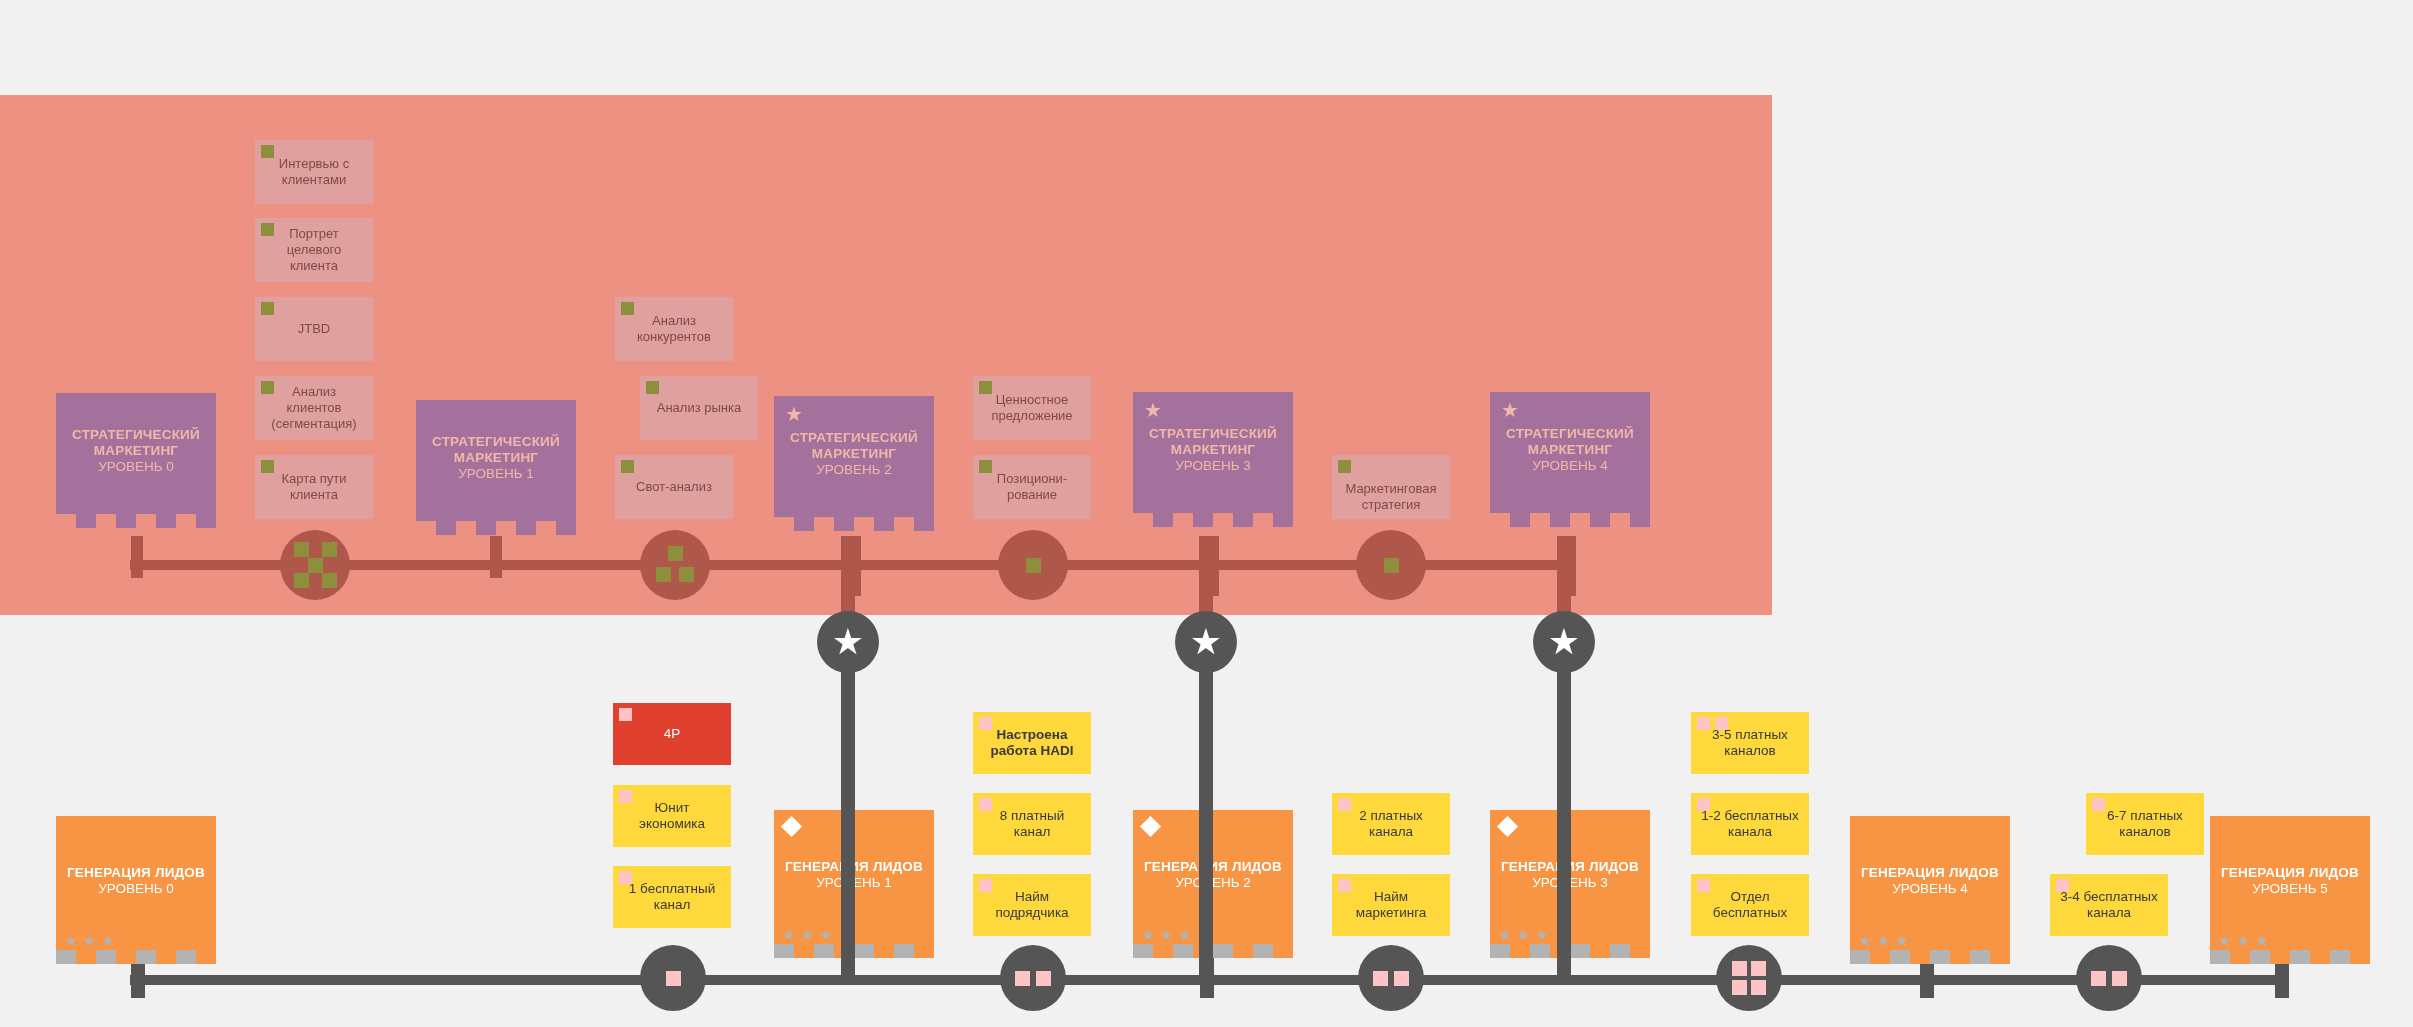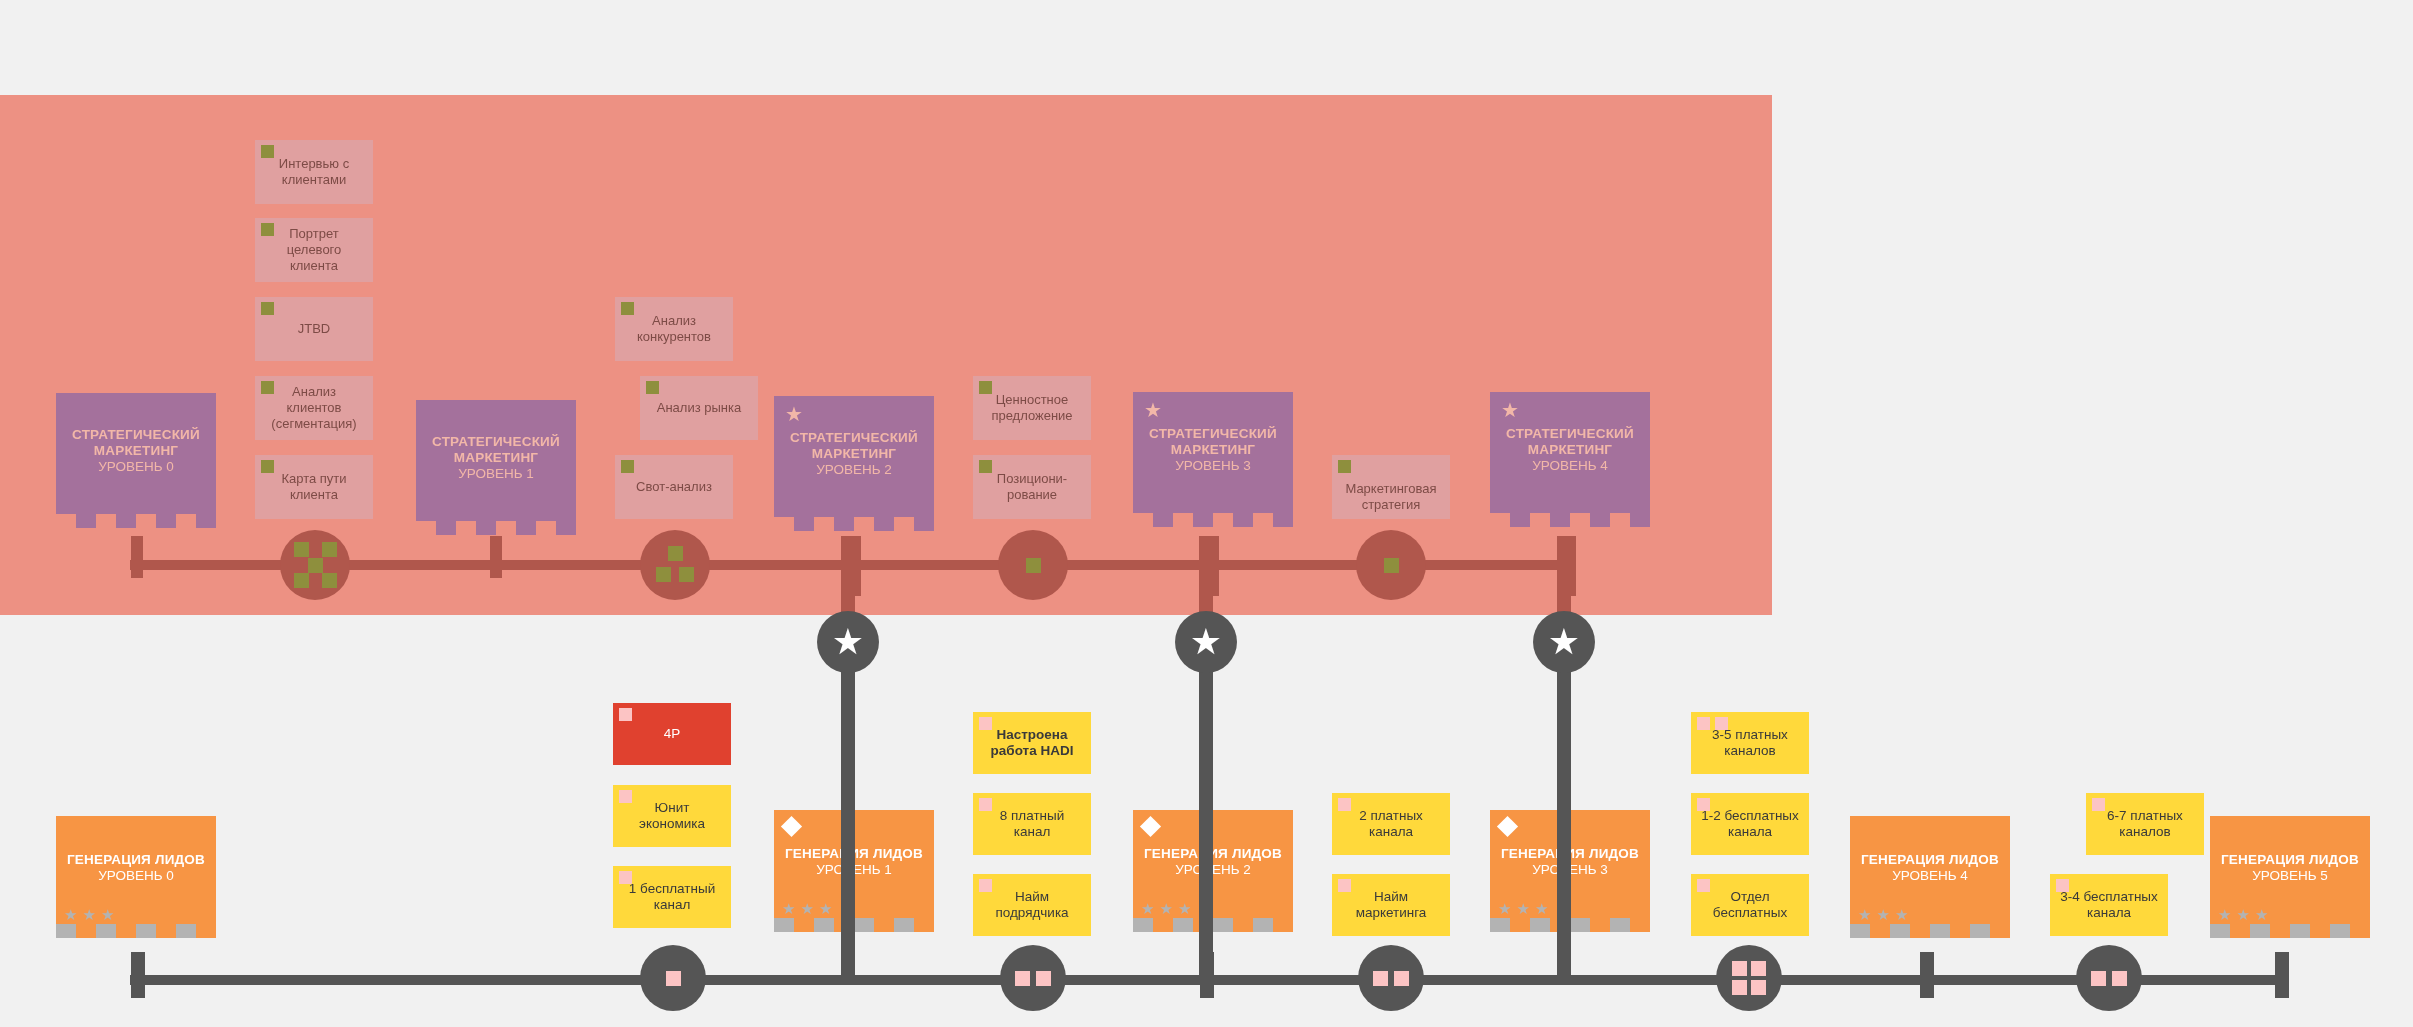--- a/index.html
+++ b/index.html
@@ -41,21 +41,21 @@
   .sm {
     background: #a4719c;
     width: 160px; height: 135px;
   }
   .sm .lvl-title { color: #f2b7a8; font-size: 13.5px; }
   .sm .lvl-sub   { color: #f2b7a8; font-size: 13.5px; font-weight: normal; }
 
   
   .lg {
     background: #f79544;
-    width: 160px; height: 122px;
+    width: 160px; height: 148px;
   }
   .lg .lvl-title { color: #ffffff; font-size: 13.5px; }
   .lg .lvl-sub   { color: #ffffff; font-size: 13.5px; font-weight: normal; }
 
   
   .bricks {
     position: absolute; left: 0; bottom: 0;
     width: 100%; height: 14px;
     display: flex;
   }

